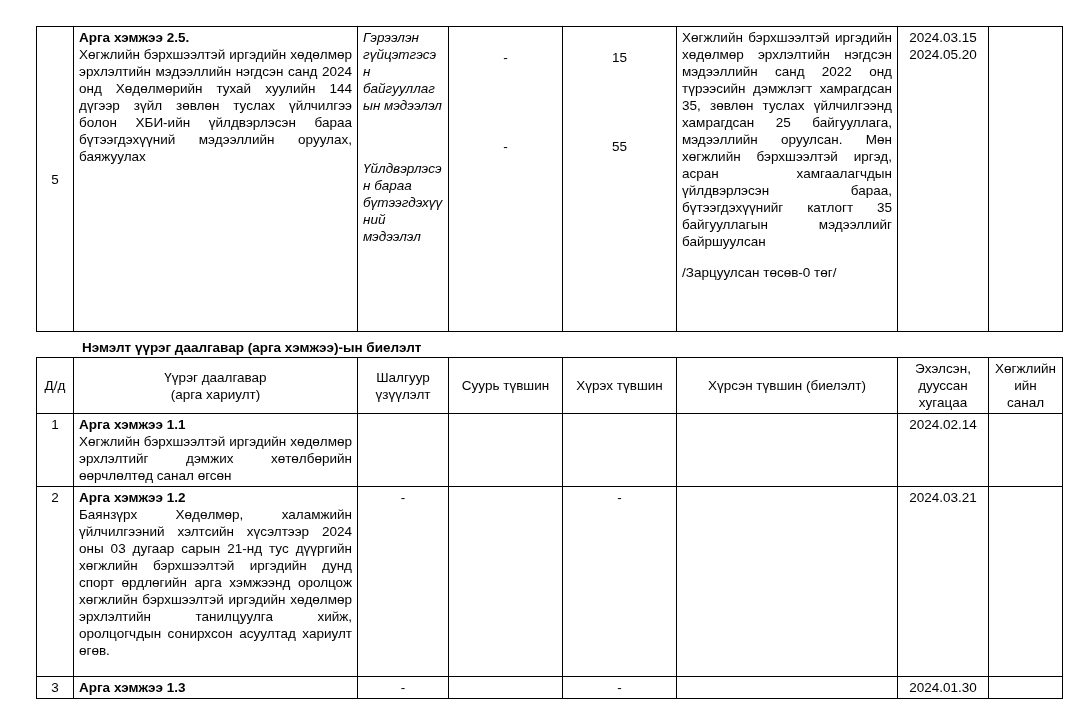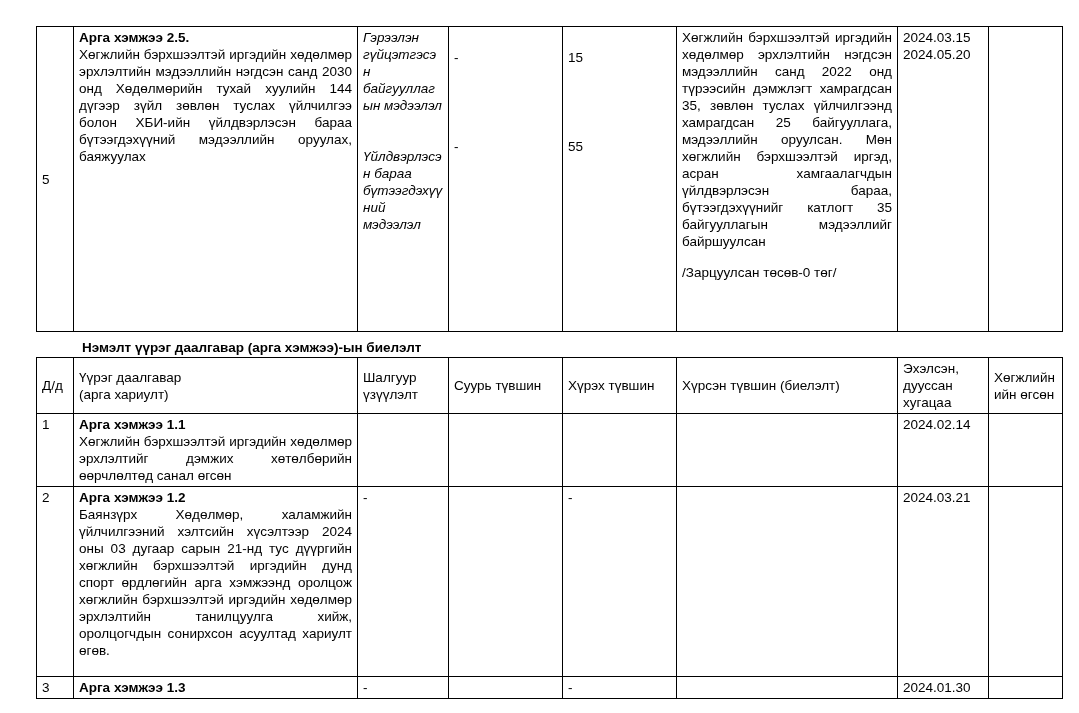--- a/index.html
+++ b/index.html
@@ -4,30 +4,30 @@
 <style>
   * { margin:0; padding:0; box-sizing:border-box; }
   html,body { background:#ffffff; }
   body {
     width:1079px; height:713px; position:relative; overflow:hidden;
     font-family:"Liberation Sans","DejaVu Sans",sans-serif;
     font-size:13.5px; line-height:17px; color:#000;
   }
   table { border-collapse:collapse; table-layout:fixed; background:#fff; }
   td { border:1.4px solid #000; vertical-align:top; padding:2px 5px; overflow:hidden; }
-  .center { }
+  .center { text-align:center; }
   .mid    { vertical-align:middle; }
   .bold   { font-weight:bold; }
   .italic { font-style:italic; }
   .just   { text-align:justify; }
   .wrapany{ overflow-wrap:anywhere; word-break:break-word; }
   #t1 { position:absolute; top:26px;  left:36px; }
   #t2 { position:absolute; top:357px; left:36px; }
   #t2title { position:absolute; top:339px; left:82px; font-weight:bold; white-space:nowrap; }
-  .gap1 { margin-top:34px; }
+  .gap1 { margin-top:46px; }
   .gapDash1 { margin-top:20px; }
   .gapDash2 { margin-top:72px; }
   .gapBudget { margin-top:14px; }
 </style>
 </head>
 <body>
 
 <table id="t1">
   <colgroup>
     <col style="width:37px">
@@ -37,21 +37,21 @@
       <col style="width:114px">
       <col style="width:221px">
     <col style="width:91px">
       <col style="width:74px">
   </colgroup>
   <tbody>
       <tr style="height:305px">
     <td class="center mid">5</td>
     <td>
       <div class="bold">Арга хэмжээ 2.5.</div>
-      <div class="just">Хөгжлийн бэрхшээлтэй иргэдийн хөдөлмөр эрхлэлтийн мэдээллийн нэгдсэн санд 2030 онд Хөдөлмөрийн тухай хуулийн 144 дүгээр зүйл зөвлөн туслах үйлчилгээ болон ХБИ-ийн үйлдвэрлэсэн бараа бүтээгдэхүүний мэдээллийн оруулах, баяжуулах</div>
+      <div class="just">Хөгжлийн бэрхшээлтэй иргэдийн хөдөлмөр эрхлэлтийн мэдээллийн нэгдсэн санд 2024 онд Хөдөлмөрийн тухай хуулийн 144 дүгээр зүйл зөвлөн туслах үйлчилгээ болон ХБИ-ийн үйлдвэрлэсэн бараа бүтээгдэхүүний мэдээллийн оруулах, баяжуулах</div>
     </td>
     <td class="italic wrapany">
       <div>Гэрээлэн гүйцэтгэсэн байгууллагын мэдээлэл</div>
       <div class="gap1">Үйлдвэрлэсэн бараа бүтээгдэхүүний мэдээлэл</div>
     </td>
     <td class="center">
       <div class="gapDash1">-</div>
       <div class="gapDash2">-</div>
     </td>
     <td class="center">
@@ -91,21 +91,21 @@
       <div>Үүрэг даалгавар</div>
       <div>(арга хариулт)</div>
     </td>
     <td class="center mid">Шалгуур үзүүлэлт</td>
     <td class="center mid">Суурь түвшин</td>
     <td class="center mid">Хүрэх түвшин</td>
     <td class="center mid">Хүрсэн түвшин (биелэлт)</td>
     <td class="center mid">Эхэлсэн, дууссан хугацаа</td>
     <td class="center mid">
       <div>Хөгжлийн</div>
-      <div>ийн өгсөн</div>
+      <div>ийн санал</div>
     </td>
   </tr>
 
   <tr style="height:70px">
     <td class="center">1</td>
     <td>
       <div class="bold">Арга хэмжээ 1.1</div>
       <div class="just">Хөгжлийн бэрхшээлтэй иргэдийн хөдөлмөр эрхлэлтийг дэмжих хөтөлбөрийн өөрчлөлтөд санал өгсөн</div>
     </td>
     <td class="center"></td>

